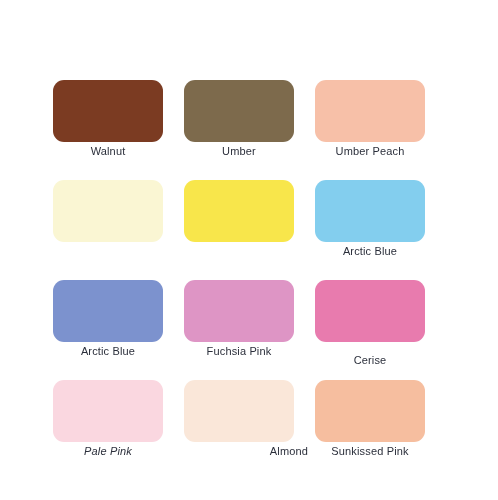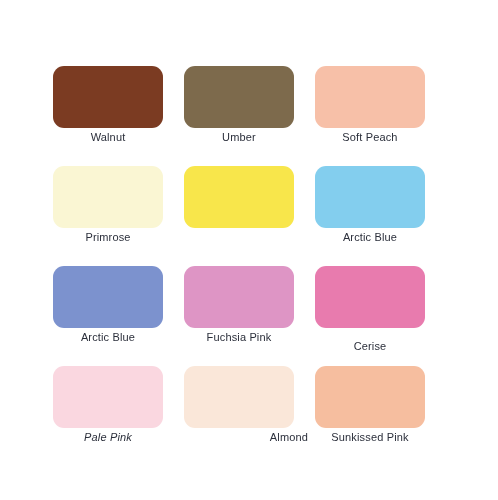--- a/index.html
+++ b/index.html
@@ -18,21 +18,21 @@
     position: relative;
     width: 498px;
     height: 500px;
     background: #ffffff;
     box-sizing: border-box;
   }
 
   .swatch-grid {
     position: absolute;
     left: 53px;
-    top: 66px;
+    top: 80px;
     width: 372px;
     display: grid;
     grid-template-columns: repeat(3, 110px);
     grid-template-rows: repeat(4, 62px);
     column-gap: 21px;
     row-gap: 38px;
   }
 
   .swatch-cell {
     position: relative;
@@ -72,26 +72,25 @@
       <div class="swatch-label" style="color: rgb(43, 47, 59);">Walnut</div>
     </div>
 
     <div class="swatch-cell">
       <div class="swatch-chip" style="background: rgb(125, 106, 76);"></div>
       <div class="swatch-label" style="color: rgb(43, 47, 59);">Umber</div>
     </div>
 
     <div class="swatch-cell">
       <div class="swatch-chip" style="background: rgb(247, 192, 168);"></div>
-      <div class="swatch-label" style="color: rgb(43, 47, 59);">Soft Peach</div>
+      <div class="swatch-label" style="color: rgb(43, 47, 59);">Umber Peach</div>
     </div>
 
     <div class="swatch-cell">
       <div class="swatch-chip" style="background: rgb(250, 246, 211);"></div>
-      <div class="swatch-label" style="color: rgb(43, 47, 59);">Primrose</div>
     </div>
 
     <div class="swatch-cell">
       <div class="swatch-chip" style="background: rgb(248, 230, 75);"></div>
     </div>
 
     <div class="swatch-cell">
       <div class="swatch-chip" style="background: rgb(131, 206, 238);"></div>
       <div class="swatch-label" style="color: rgb(43, 47, 59);">Arctic Blue</div>
     </div>

